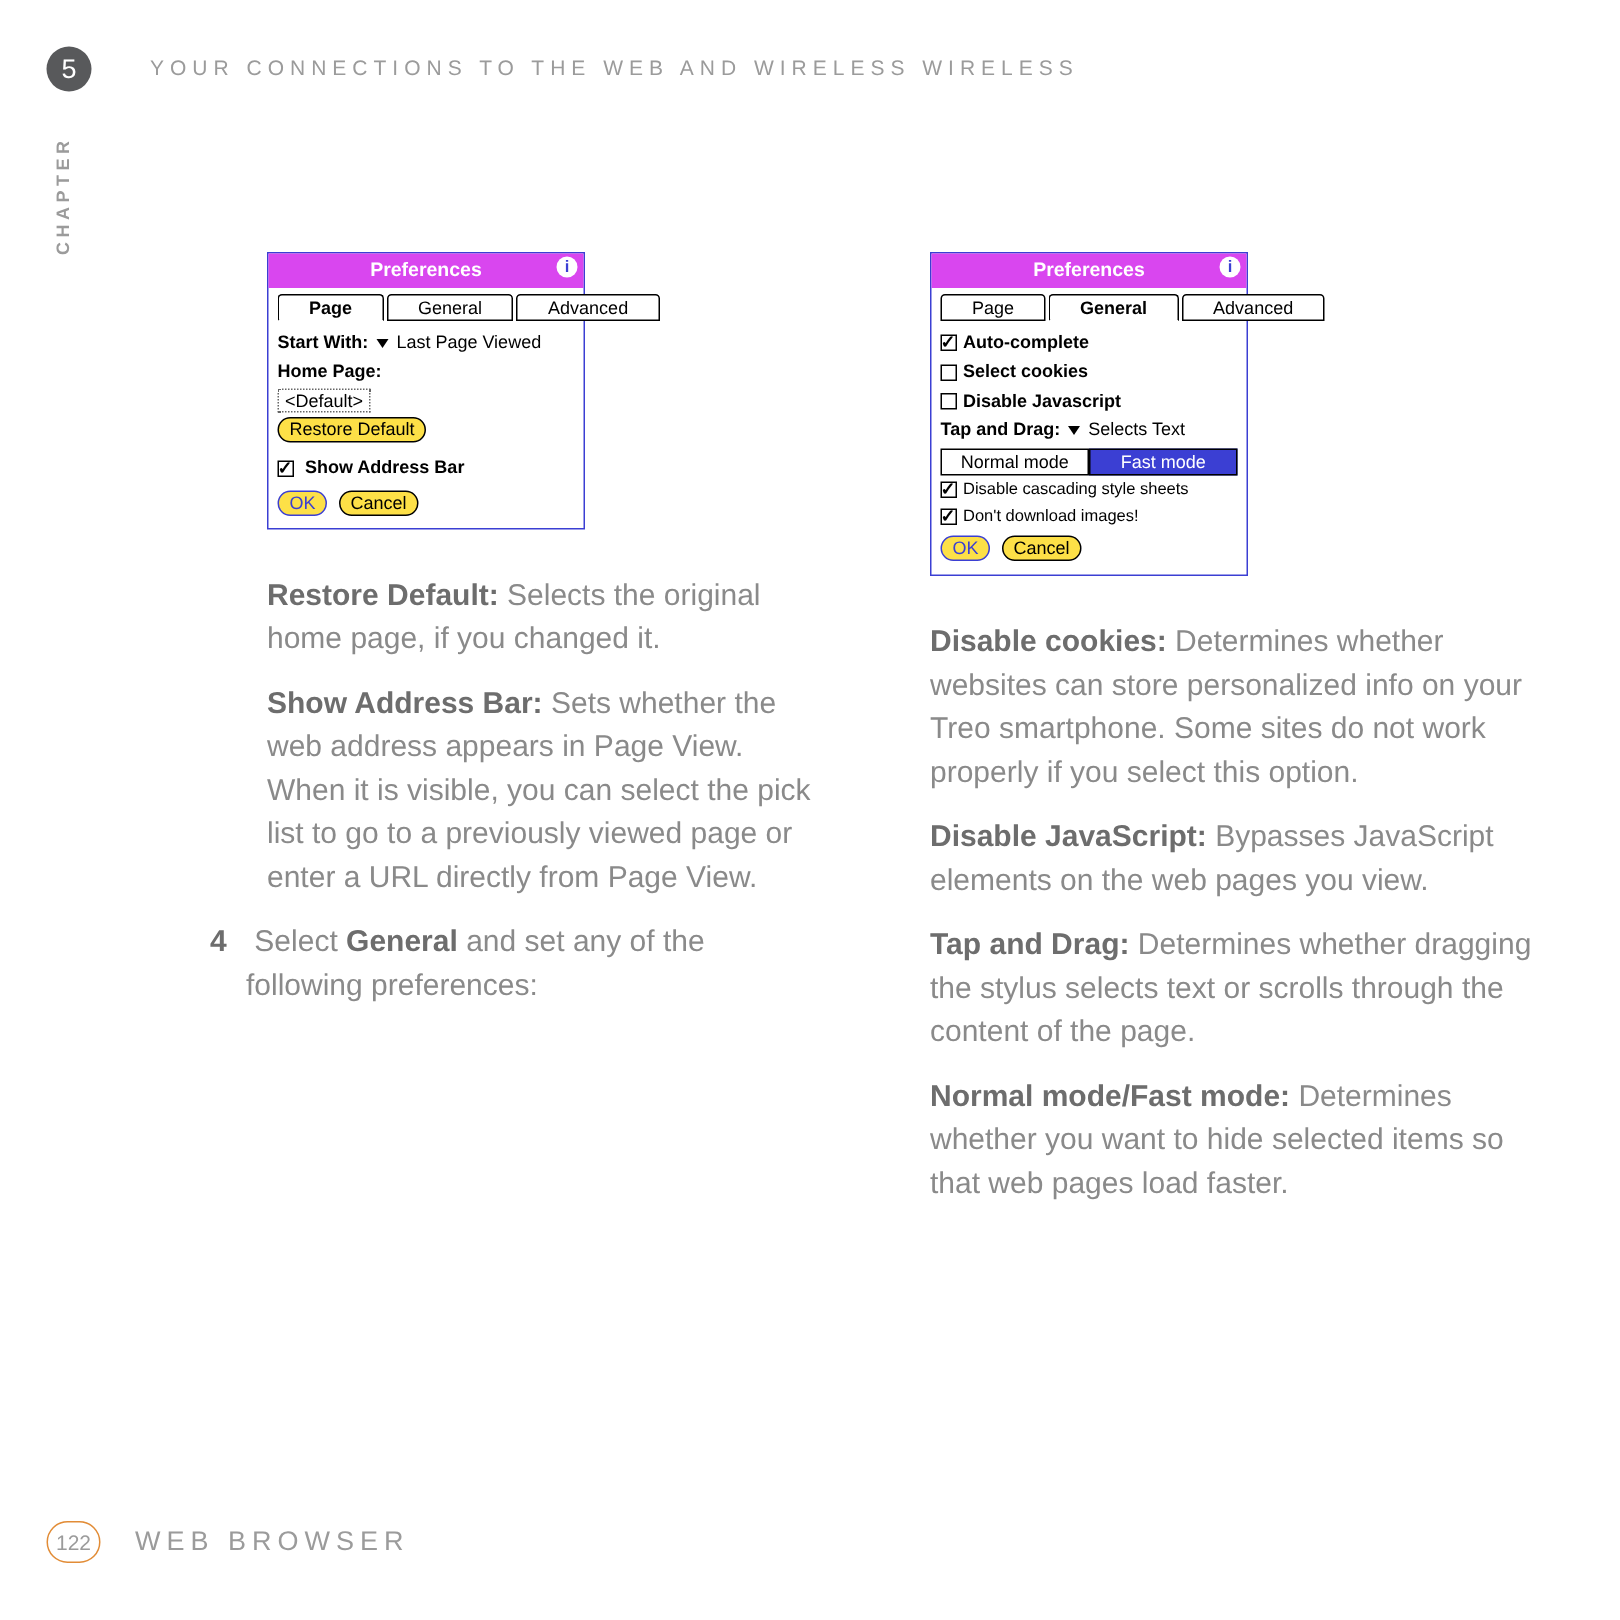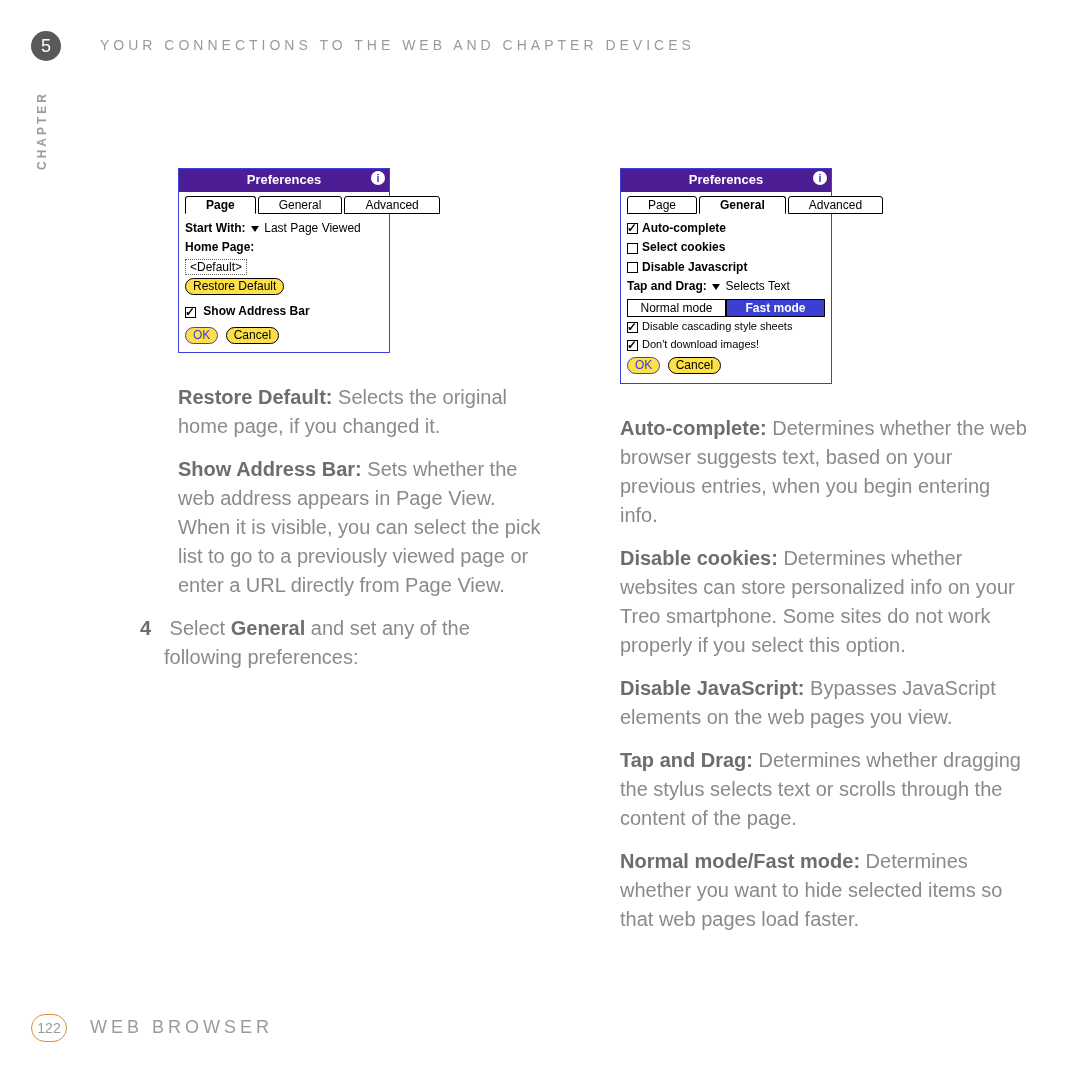--- a/index.html
+++ b/index.html
@@ -81,21 +81,21 @@
   .pref-dialog {
     width: 210px;
     background: #ffffff;
     border: 1px solid #3b3fd3;
     font-family: "Tahoma", "Geneva", sans-serif;
     font-size: 12px;
     color: #000;
     margin-bottom: 30px;
   }
   .pref-title {
-    background: #4c1d95;
+    background: #d946ef;
     color: #fff;
     font-weight: 700;
     font-size: 13px;
     text-align: center;
     padding: 2px 0;
     position: relative;
   }
   .pref-title .info-dot {
     position: absolute;
     right: 4px;
@@ -166,21 +166,21 @@
     font-weight: 700;
   }
   .mode-tabs { display: flex; margin: 4px 0 2px 0; }
   .mode-tabs div {
     flex: 1;
     border: 1px solid #000;
     text-align: center;
     font-size: 12px;
     line-height: 16px;
   }
-  .mode-tabs .active { background: #3b3fd3; color: #fff; font-weight: 700; }
+  .mode-tabs .active { background: #3b3fd3; color: #fff; font-weight: 400; }
   .sub { font-size: 11px; }
 
   
   .page-num-badge {
     position: absolute;
     left: 31px;
     bottom: 38px;
     width: 34px;
     height: 26px;
     border: 1.5px solid #e28c36;
@@ -204,21 +204,21 @@
     display: inline-block;
     vertical-align: middle;
   }
 </style>
 </head>
 <body>
 
 <div class="page">
 
   <div class="chapter-badge">5</div>
-  <div class="running-head">YOUR CONNECTIONS TO THE WEB AND CHAPTER DEVICES</div>
+  <div class="running-head">YOUR CONNECTIONS TO THE WEB AND WIRELESS WIRELESS</div>
   <div class="chapter-vert">CHAPTER</div>
 
   <div class="col col-left">
 
     <div class="pref-dialog" style="margin-left:38px">
       <div class="pref-title">
         <span>Preferences</span>
         <span class="info-dot">i</span>
       </div>
       <div class="pref-body">
@@ -296,23 +296,20 @@
         <div class="row sub"><span class="chk on"></span><span>Don't download images!</span></div>
         <div class="row" style="margin-top:4px">
           <span class="pill-btn" style="color:#3b3fd3;border-color:#3b3fd3">OK</span>
           <span class="pill-btn">Cancel</span>
         </div>
       </div>
     </div>
 
     <div>
       <p class="body-text">
-        <b>Auto-complete:</b><span> Determines whether the web browser suggests text, based on your previous entries, when you begin entering info.</span>
-      </p>
-      <p class="body-text">
         <b>Disable cookies:</b><span> Determines whether websites can store personalized info on your Treo smartphone. Some sites do not work properly if you select this option.</span>
       </p>
       <p class="body-text">
         <b>Disable JavaScript:</b><span> Bypasses JavaScript elements on the web pages you view.</span>
       </p>
       <p class="body-text">
         <b>Tap and Drag:</b><span> Determines whether dragging the stylus selects text or scrolls through the content of the page.</span>
       </p>
       <p class="body-text">
         <b>Normal mode/Fast mode:</b><span> Determines whether you want to hide selected items so that web pages load faster.</span>

